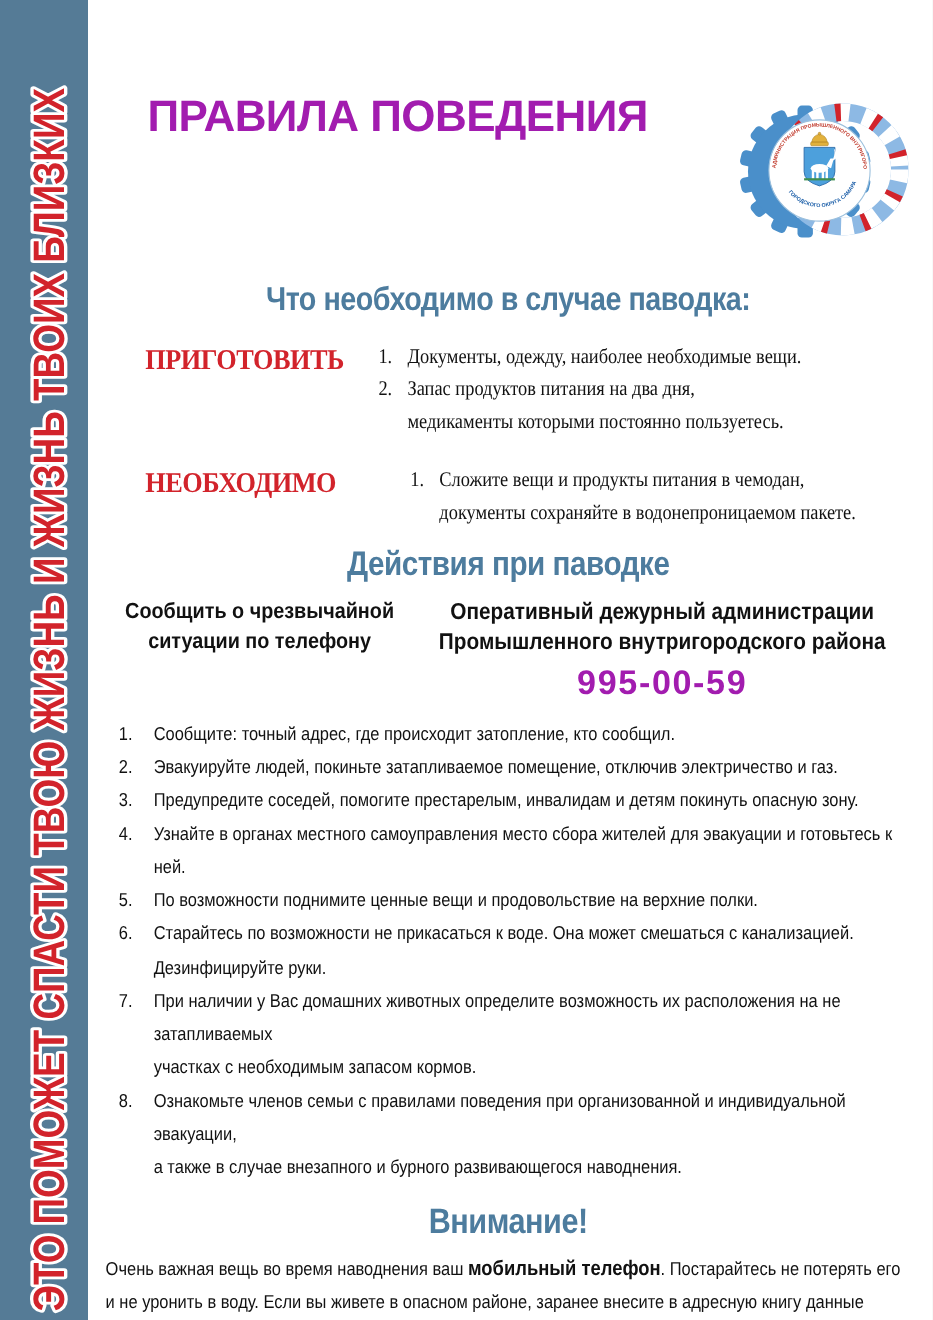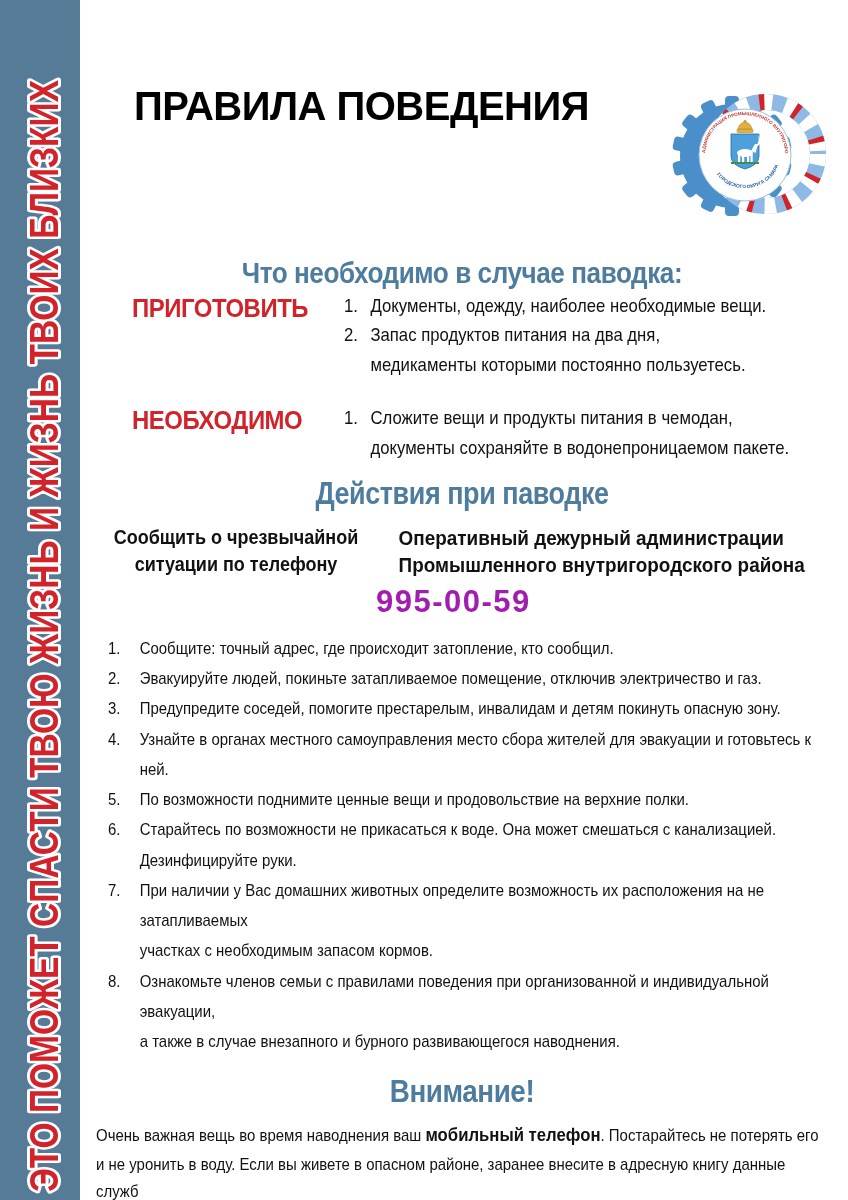--- a/index.html
+++ b/index.html
@@ -15,47 +15,47 @@
     background:#557b96;
   }
   .sidebar svg { display:block; }
   
   .main {
     position:absolute; left:80px; top:0; width:768px; height:1200px;
     padding:0 20px 0 16px;
   }
   
   .header { display:flex; margin-top:84px; }
-  .title { margin-left:38px; color:#000000; font-weight:bold; font-size:40px;
+  .title { margin-left:38px; color:#a21caf; font-weight:bold; font-size:40px;
            line-height:1.12; letter-spacing:-0.5px; }
   .title span { display:block; }
   .emblem { margin-left:auto; margin-right:2px; margin-top:-8px; width:156px; height:160px; }
   
   .blue-h { text-align:center; color:#4d7c9e; font-weight:bold;
             transform:scaleX(0.87); letter-spacing:-0.5px; }
   .h-needs   { font-size:30px; margin-top:20px; }
   .h-actions { font-size:31px; margin-top:14px; }
   .h-attn    { font-size:32px; margin-top:16px; }
   
   .condense-l { transform:scaleX(0.88); transform-origin:0 0; width:113.6%; }
   
-  .group { display:flex; margin:1px 0 0 36px; }
-  .group + .group { margin-top:24px; }
+  .group { display:flex; margin:20px 0 0 36px;font-family:Liberation Serif, serif; }
+  .group + .group { margin-top:24px;gap:29px; }
   .red-label { width:212px; color:#d2232b; font-weight:bold; font-size:26px;
                letter-spacing:-0.5px; transform:scaleX(0.92); transform-origin:0 0;
                padding-top:2px; }
   .items { flex:1; }
   .n-item { display:flex; font-size:19px; line-height:1.55; color:#111; }
   .n-item .num { width:30px; flex:0 0 30px; }
   .n-item .txt { white-space:pre-line; }
   
   .phone-row { display:flex; margin:12px 0 4px; }
   .report { width:280px; text-align:center; font-weight:bold; font-size:20px;
             line-height:1.35; white-space:pre-line; transform:scaleX(0.9); color:#111; }
-  .duty-wrap { flex:1; text-align:left; }
+  .duty-wrap { flex:1; text-align:center; }
   .duty { font-weight:bold; font-size:21px; line-height:1.3; white-space:pre-line;
           transform:scaleX(0.9); color:#111; }
   .phone { color:#a21caf; font-size:31px; font-weight:bold; letter-spacing:1.5px;
            margin-top:5px; }
   
   .steps { margin:14px 0 0 12px; }
   .steps .n-item { font-size:17px; line-height:1.78; }
   .steps .n-item .num { width:36px; flex:0 0 36px; }
   
   .attn-p { margin-top:10px; font-size:17px; line-height:1.6; color:#111;

